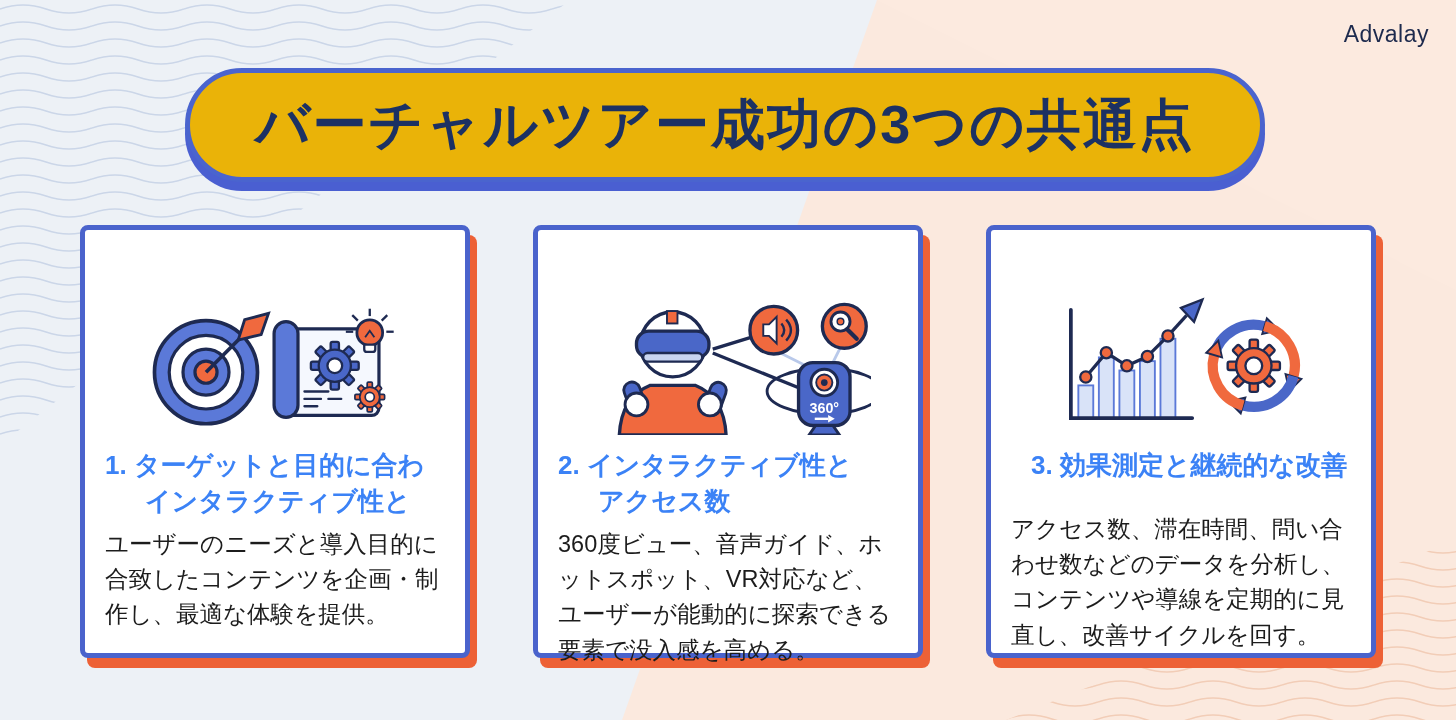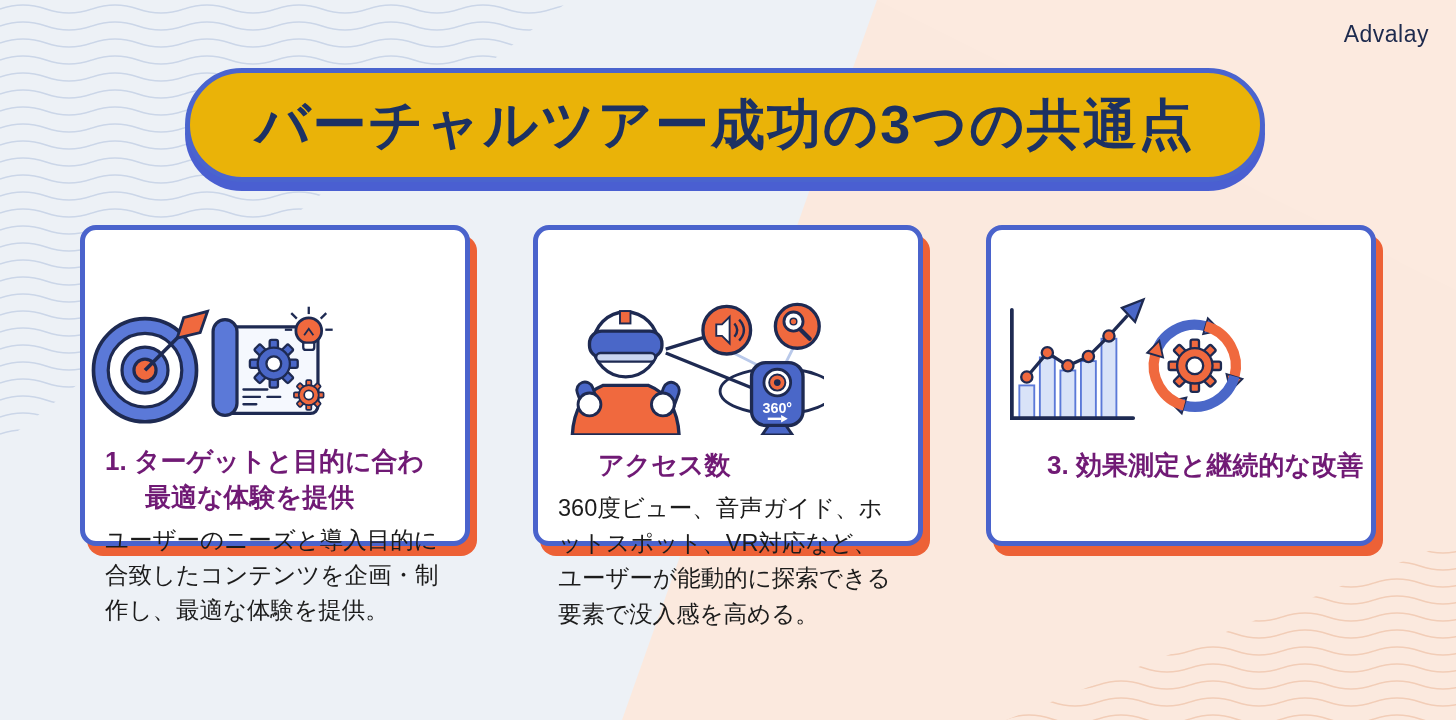--- a/index.html
+++ b/index.html
@@ -25,29 +25,29 @@
   }
   .title-pill h1{
     margin:0;font-size:54px;font-weight:800;color:#1c3163;letter-spacing:2px;
     white-space:nowrap;
   }
   .cards{
     position:absolute;left:80px;top:225px;width:1296px;z-index:2;
     display:flex;gap:63px;
   }
   .card{
-    width:390px;height:321px;background:#ffffff;
-    border:5px solid #4a63cc;border-radius:16px;
+    width:390px;height:433px;background:#ffffff;
+    border:5px solid #4a63cc;border-radius:8px;
     box-shadow:7px 10px 0 0 #ed6136;
-    display:flex;flex-direction:column;align-items:flex-start;
+    display:flex;flex-direction:column;align-items:center;
   }
   .icon-wrap{margin-top:62px;height:142px;display:flex;align-items:center;justify-content:center;}
   .card-heading{
     margin-top:14px;width:100%;padding:0 20px;
-    font-size:26px;line-height:1.38;font-weight:800;color:#701a75;
+    font-size:26px;line-height:1.38;font-weight:800;color:#3b82f6;
     text-align:left;
   }
   .card-heading .hline{display:block;}
   .card-heading .hline.indent{margin-left:40px;}
   .card-body{
     margin-top:7px;width:100%;padding:0 20px;
     font-size:23.5px;line-height:1.5;color:#1c1c1c;font-weight:500;
     text-align:left;
   }
 </style>
@@ -164,21 +164,21 @@
           <g stroke="#1e2a52" stroke-width="2.5" stroke-linecap="round">
             <line x1="172" y1="106" x2="198" y2="106"></line>
             <line x1="172" y1="114" x2="190" y2="114"></line>
             <line x1="198" y1="114" x2="212" y2="114"></line>
             <line x1="172" y1="122" x2="186" y2="122"></line>
           </g>
         </svg>
       </div>
       <div class="card-heading">
         <span class="hline">1. ターゲットと目的に合わ</span>
-        <span class="hline indent">最適な体験を提供</span>
+        <span class="hline indent">インタラクティブ性と</span>
       </div>
       <div class="card-body">ユーザーのニーズと導入目的に合致したコンテンツを企画・制作し、最適な体験を提供。</div>
     </div>
 
     <div class="card">
       <div class="icon-wrap">
         <svg width="286" height="143" viewBox="0 0 300 150" aria-hidden="true">
 
           <ellipse cx="251" cy="104" rx="60" ry="24" fill="none" stroke="#1e2a52" stroke-width="3"></ellipse>
 
@@ -212,20 +212,21 @@
           <path d="M206 33 q6 7 0 14" fill="none" stroke="#1e2a52" stroke-width="2.5"></path>
           <path d="M211 29 q10 11 0 22" fill="none" stroke="#1e2a52" stroke-width="2.5"></path>
 
           <circle cx="272" cy="36" r="23" fill="#f0693e" stroke="#1e2a52" stroke-width="3.5"></circle>
           <circle cx="268" cy="31" r="10" fill="#ffffff" stroke="#1e2a52" stroke-width="3"></circle>
           <circle cx="268" cy="31" r="3.5" fill="#f0693e" stroke="#1e2a52" stroke-width="1.5"></circle>
           <line x1="275" y1="39" x2="285" y2="49" stroke="#1e2a52" stroke-width="4.5" stroke-linecap="round"></line>
         </svg>
       </div>
       <div class="card-heading">
+        <span class="hline">2. インタラクティブ性と</span>
         <span class="hline indent">アクセス数</span>
       </div>
       <div class="card-body">360度ビュー、音声ガイド、ホットスポット、VR対応など、ユーザーが能動的に探索できる要素で没入感を高める。</div>
     </div>
 
     <div class="card">
       <div class="icon-wrap">
         <svg width="262" height="140" viewBox="0 0 280 150" aria-hidden="true">
 
           <g fill="#d9e3f8" stroke="#5b79d8" stroke-width="2">
@@ -265,16 +266,17 @@
               <rect x="-4.5" y="-28" width="9" height="11" rx="2" transform="rotate(315)"></rect>
             </g>
             <circle r="19" fill="#f0693e" stroke="#1e2a52" stroke-width="2.5"></circle>
             <circle r="9" fill="#ffffff" stroke="#1e2a52" stroke-width="2.5"></circle>
           </g>
         </svg>
       </div>
       <div class="card-heading" style="padding-left:24px;margin-left:32px;">
         <span class="hline">3. 効果測定と継続的な改善</span>
       </div>
+      <div class="card-body" style="margin-top:28px;">アクセス数、滞在時間、問い合わせ数などのデータを分析し、コンテンツや導線を定期的に見直し、改善サイクルを回す。</div>
     </div>
 
   </div>
 </div>
 
 </body></html>

